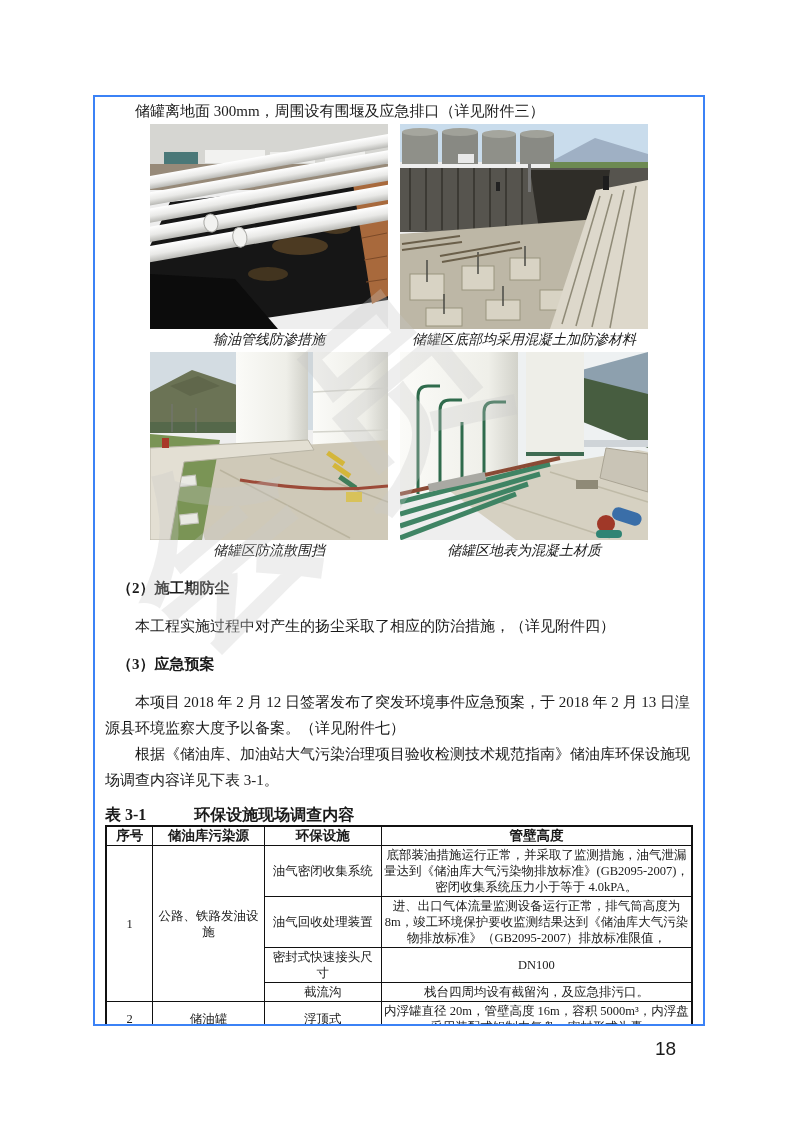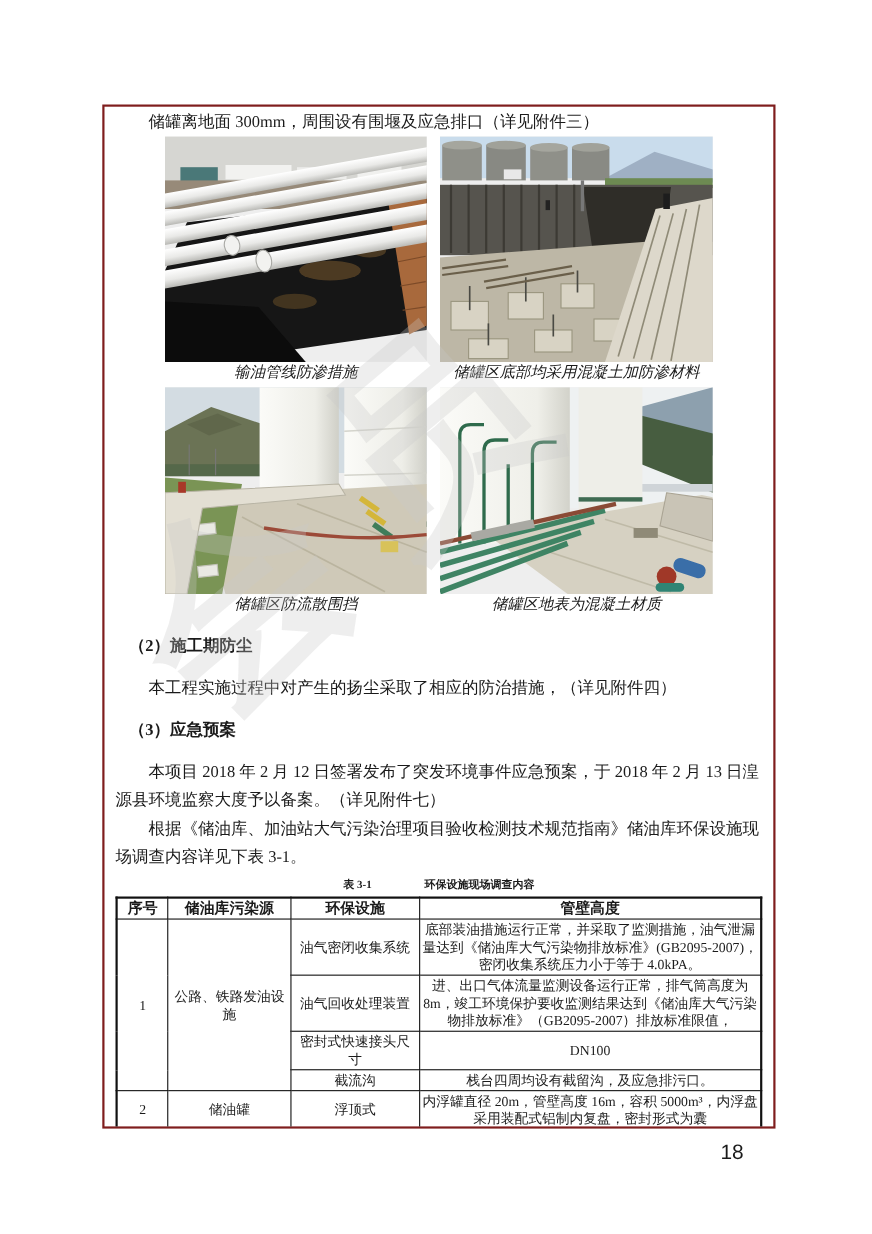--- a/index.html
+++ b/index.html
@@ -7,21 +7,21 @@
     position:relative;
     width:793px;height:1122px;
     background:#ffffff;
     font-family:"Liberation Serif","DejaVu Serif",serif;
     color:#1a1a1a;
     overflow:hidden;
   }
   .frame{
     position:absolute;left:93px;top:95px;
     width:612px;height:931px;
-    border:2px solid #7f1d1d;
+    border:2px solid #3b82f6;
     box-sizing:border-box;
     padding:3px 10px 0 10px;
     overflow:hidden;
   }
   .intro{
     font-size:15px;line-height:22px;text-indent:2em;margin:0 0 2px 0;
   }
   .photo-grid{
     display:grid;
     grid-template-columns:238px 248px;
@@ -33,21 +33,21 @@
   .photo-cap{
     font-size:14px;line-height:20px;padding:1px 0 2px 0;text-align:center;
   }
   .sec-h{
     font-size:15px;font-weight:bold;line-height:26px;margin:12px;
   }
   .sec-p{
     font-size:15px;line-height:26px;text-indent:2em;margin:0;
   }
   .tbl-cap{
-    text-align:center;font-size:10px;font-weight:bold;line-height:20px;margin-top:2px;
+    font-size:16px;font-weight:bold;line-height:20px;margin-top:12px;
   }
   .tbl-cap .gap{display:inline-block;width:48px;}
   table.survey{
     width:100%;border-collapse:collapse;border:2px solid #111;
     font-size:12.5px;line-height:16px;table-layout:fixed;
   }
   table.survey th,table.survey td{
     border:1px solid #111;padding:1px 2px;text-align:center;vertical-align:middle;
     overflow:hidden;
     margin-top:39px;

